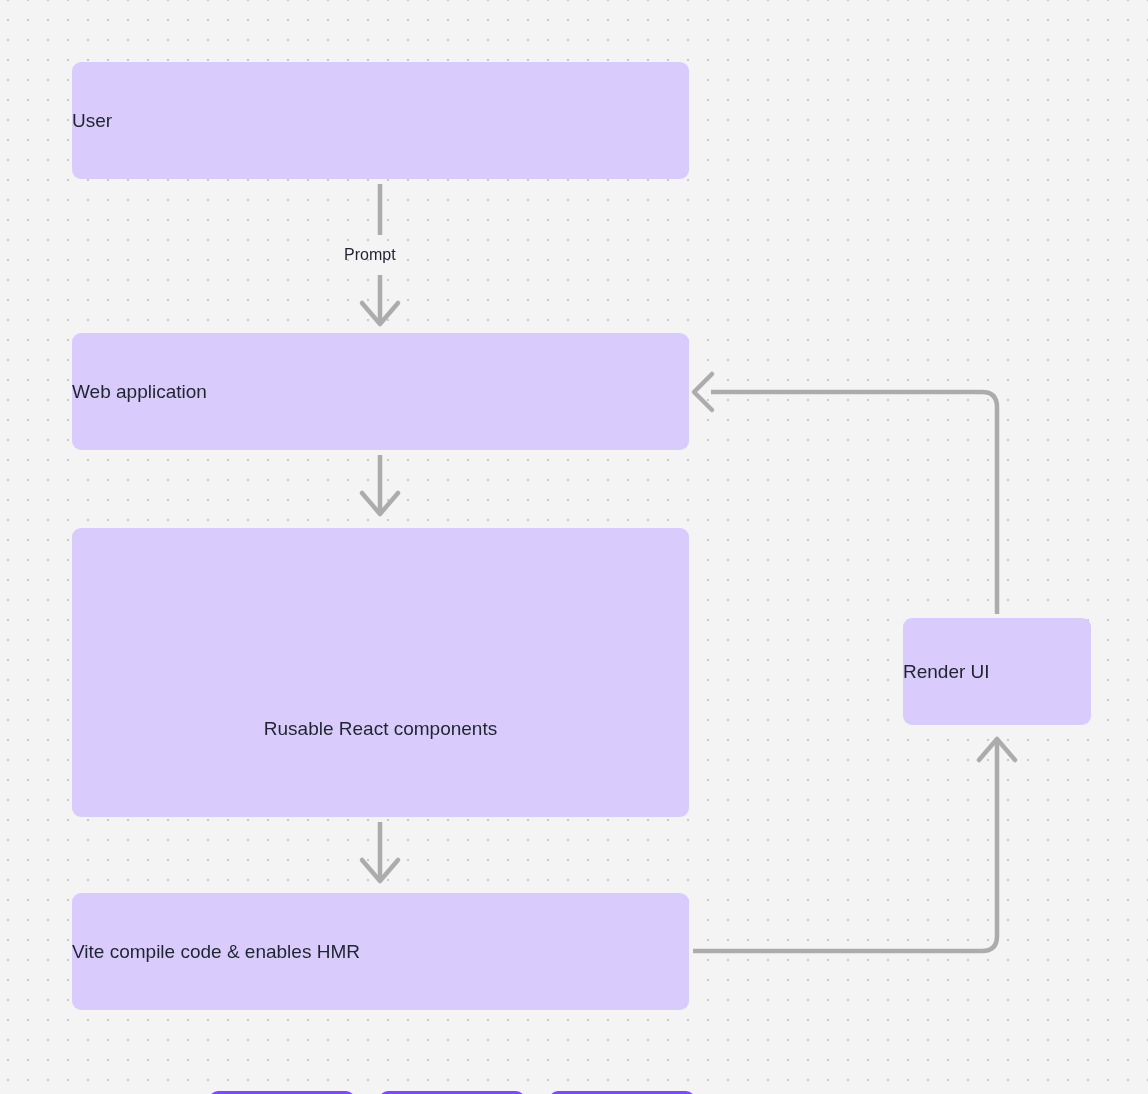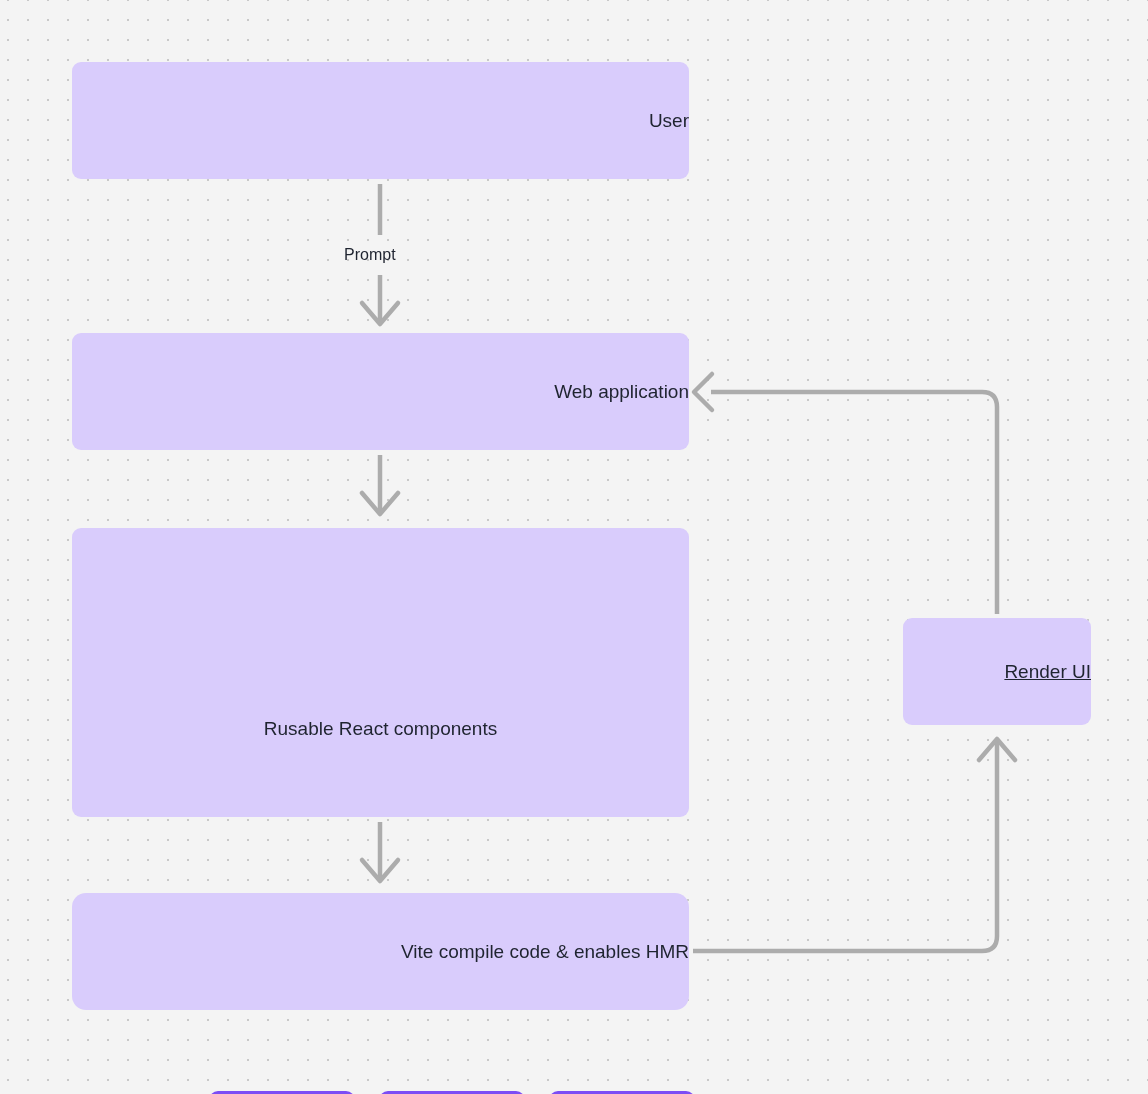--- a/index.html
+++ b/index.html
@@ -28,42 +28,42 @@
     width: 1148px;
     height: 1094px;
     pointer-events: none;
   }
   .node {
     position: absolute;
     box-sizing: border-box;
     border-radius: 9px;
     display: flex;
     align-items: center;
-    justify-content: flex-end;
+    justify-content: flex-start;
     text-align: center;
   }
   .node-light {
     background: #d9ccfc;
     color: #1f2430;
     font-size: 19px;
     line-height: 1.35;
   }
   .node-dark {
     background: #7c4df5;
     color: #ffffff;
     font-size: 18px;
     line-height: 1.55;
     border-radius: 9px;
   }
   
   #node-user        { left: 72px;  top: 62px;  width: 617px; height: 117px; }
   #node-webapp      { left: 72px;  top: 333px; width: 617px; height: 117px; }
   #node-group       { left: 72px;  top: 528px; width: 617px; height: 289px; }
-  #node-vite        { left: 72px;  top: 893px; width: 617px; height: 117px; border-radius: 14px; }
-  #node-render      { left: 903px; top: 618px; width: 188px; height: 107px; text-decoration: underline; }
+  #node-vite        { left: 72px;  top: 893px; width: 617px; height: 117px; }
+  #node-render      { left: 903px; top: 618px; width: 188px; height: 107px; }
 
   #node-html        { left: 137px; top: 563px; width: 146px; height: 110px; }
   #node-css         { left: 307px; top: 563px; width: 146px; height: 110px; }
   #node-js          { left: 477px; top: 563px; width: 146px; height: 110px; }
 
   .group-inner {
     position: absolute;
     left: 0; top: 0; width: 100%; height: 100%;
   }
   .group-caption {

